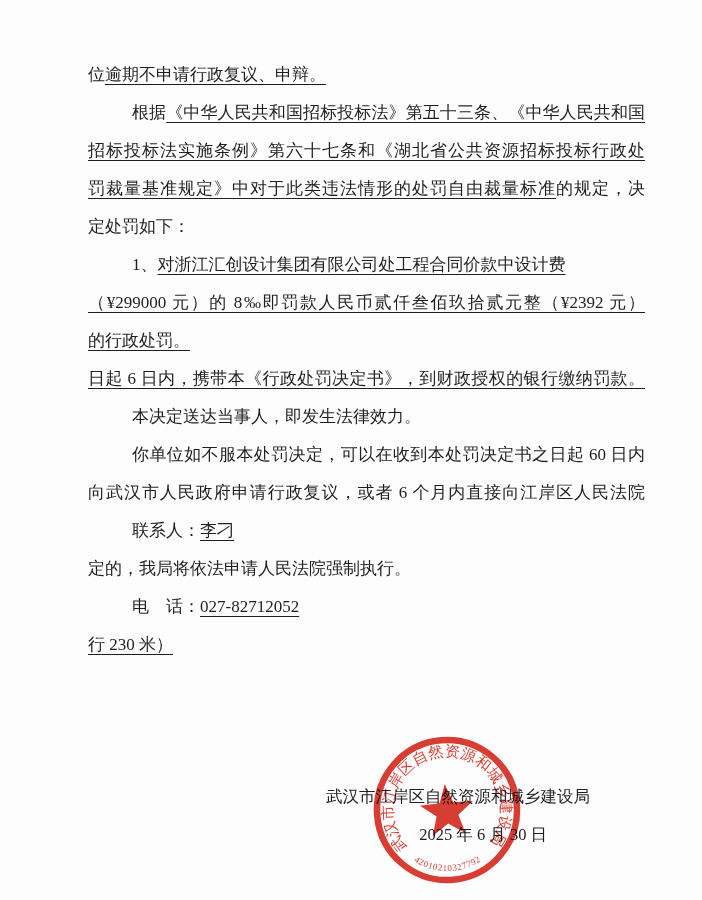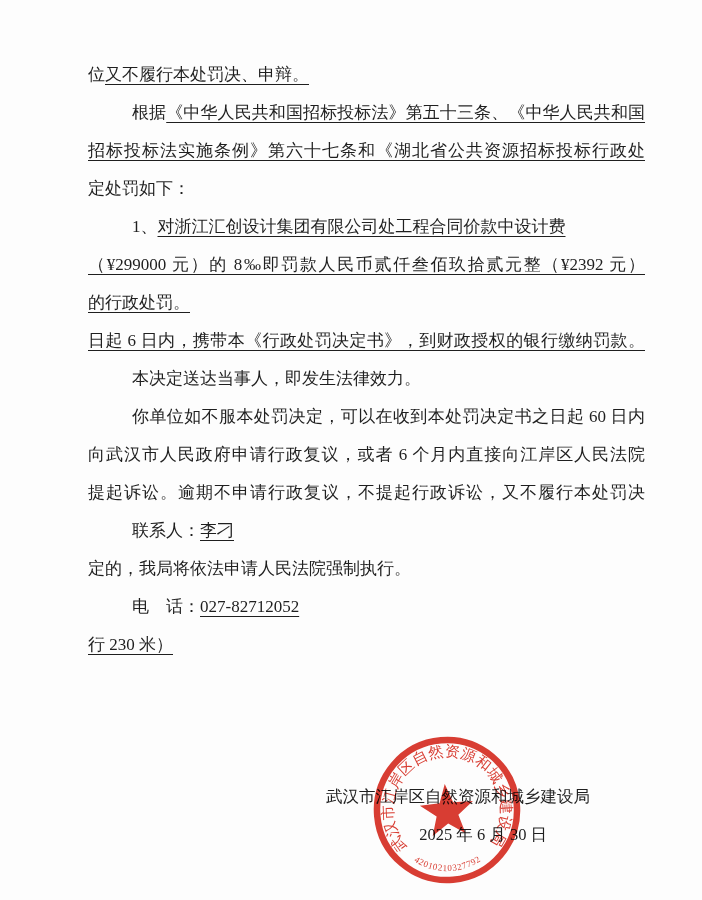--- a/index.html
+++ b/index.html
@@ -24,32 +24,32 @@
     mix-blend-mode:multiply;opacity:.9;pointer-events:none;
   }
   .seal svg{display:block;width:160px;height:160px;}
 </style>
 </head>
 <body>
 
 <div class="page">
 
   <div class="body-text" id="lines">
-      <div class="line"><span>位</span><span class="u">又不履行本处罚决、申辩。</span></div>
+      <div class="line"><span>位</span><span class="u">逾期不申请行政复议、申辩。</span></div>
       <div class="line j ind"><span>根据</span><span class="u">《中华人民共和国招标投标法》第五十三条、《中华人民共和国</span></div>
       <div class="line j"><span class="u">招标投标法实施条例》第六十七条和《湖北省公共资源招标投标行政处</span></div>
+      <div class="line j"><span class="u">罚裁量基准规定》中对于此类违法情形的处罚自由裁量标准</span><span>的规定，决</span></div>
       <div class="line"><span>定处罚如下：</span></div>
       <div class="line ind"><span>1、</span><span class="u">对浙江汇创设计集团有限公司处工程合同价款中设计费</span></div>
       <div class="line j"><span class="u">（¥299000 元）的 8‰即罚款人民币贰仟叁佰玖拾贰元整（¥2392 元）</span></div>
       <div class="line"><span class="u">的行政处罚。</span></div>
       <div class="line j"><span class="u">日起 6 日内，携带本《行政处罚决定书》，到财政授权的银行缴纳罚款。</span></div>
       <div class="line ind"><span>本决定送达当事人，即发生法律效力。</span></div>
       <div class="line j ind"><span>你单位如不服本处罚决定，可以在收到本处罚决定书之日起 60 日内</span></div>
       <div class="line j"><span>向武汉市人民政府申请行政复议，或者 6 个月内直接向江岸区人民法院</span></div>
-      <div class="line j"><span>提起诉讼。逾期不申请行政复议，不提起行政诉讼，又不履行本处罚决</span></div>
       <div class="line ind"><span>联系人：</span><span class="u">李刁</span></div>
       <div class="line"><span>定的，我局将依法申请人民法院强制执行。</span></div>
       <div class="line ind"><span>电　话：</span><span class="u">027-82712052</span></div>
       <div class="line"><span class="u">行 230 米）</span></div>
     </div>
 
   <div class="sig-line">武汉市江岸区自然资源和城乡建设局</div>
 
   <div class="date-line">2025 年 6 月 30 日</div>
 

